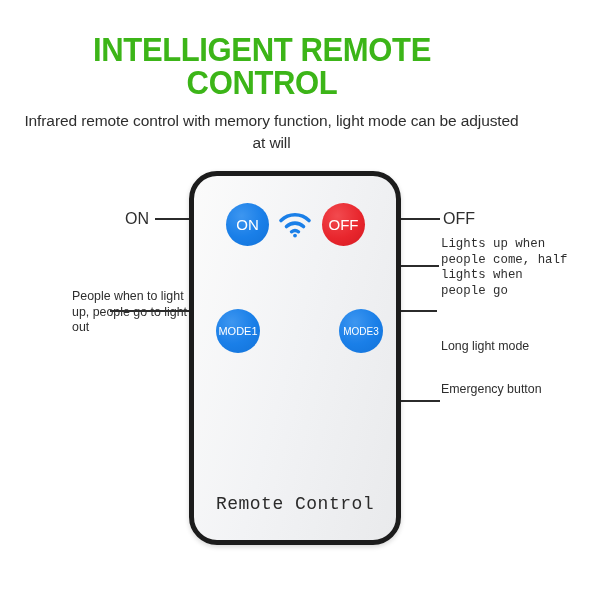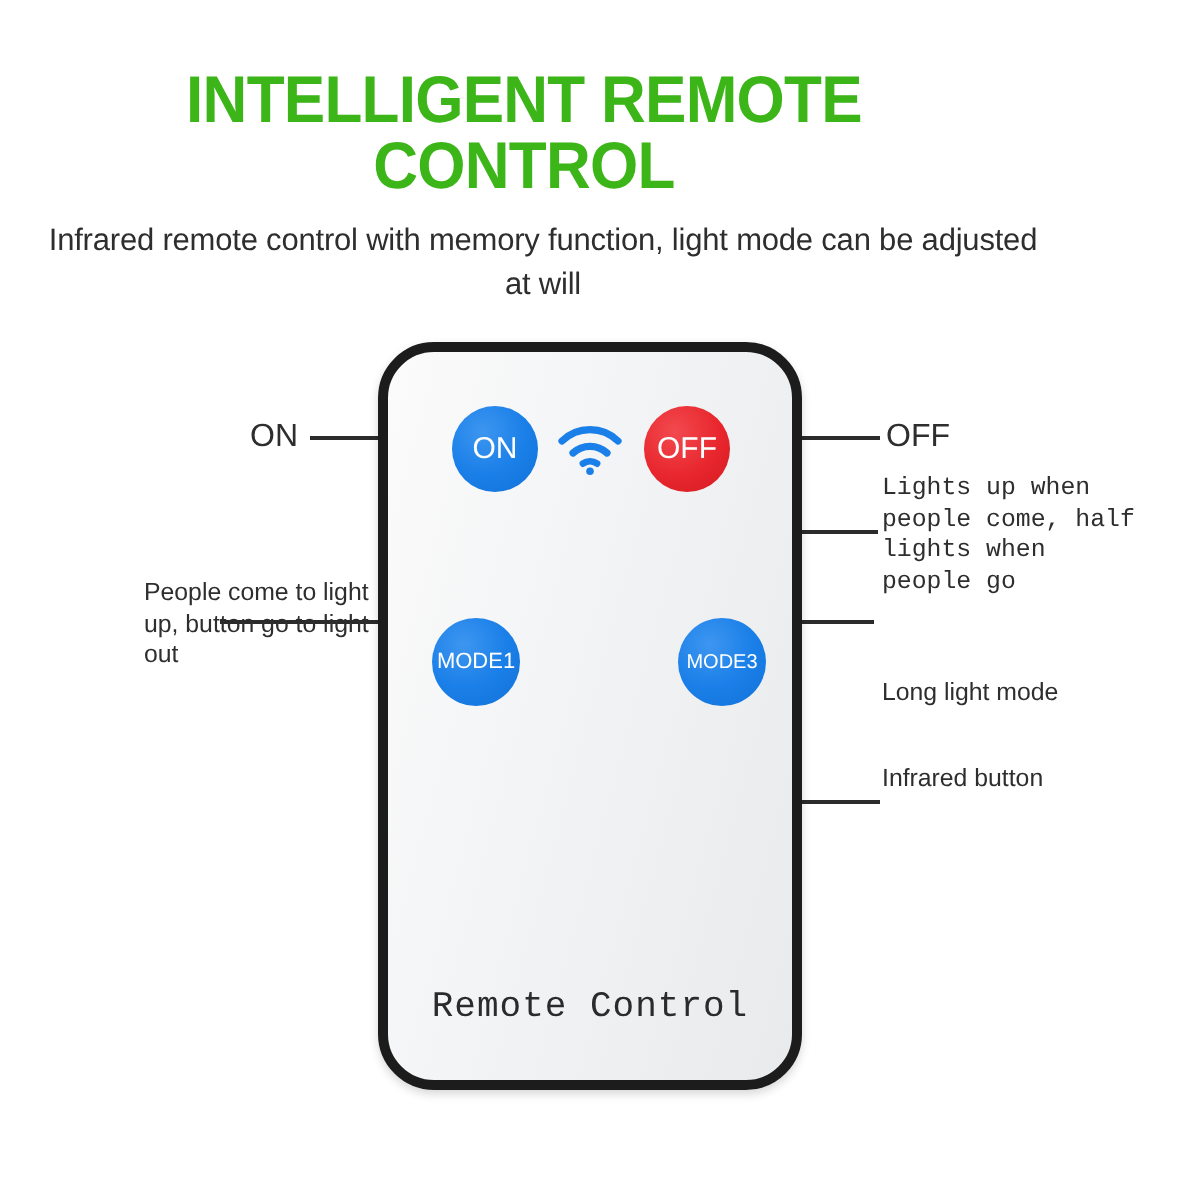--- a/index.html
+++ b/index.html
@@ -196,19 +196,19 @@
   <div class="btn btn-blue" id="btn-mode3">MODE3</div>
 
 
   <div id="remote-brand">Remote Control</div>
 </div>
 
 <div class="annot annot-l" id="label-on">ON</div>
 
 <div class="annot annot-r" id="label-off">OFF</div>
 
-<div class="annot annot-l" id="label-mode1">People come to light up, button go to light out</div>
+<div class="annot annot-l" id="label-mode1">People when to light up, people go to light out</div>
 
 <div class="annot annot-r" id="label-mode2">Lights up when people come, half lights when people go</div>
 
 <div class="annot annot-r" id="label-mode3">Long light mode</div>
 
-<div class="annot annot-r" id="label-sos">Infrared button</div>
+<div class="annot annot-r" id="label-sos">Emergency button</div>
 
 </body></html>

